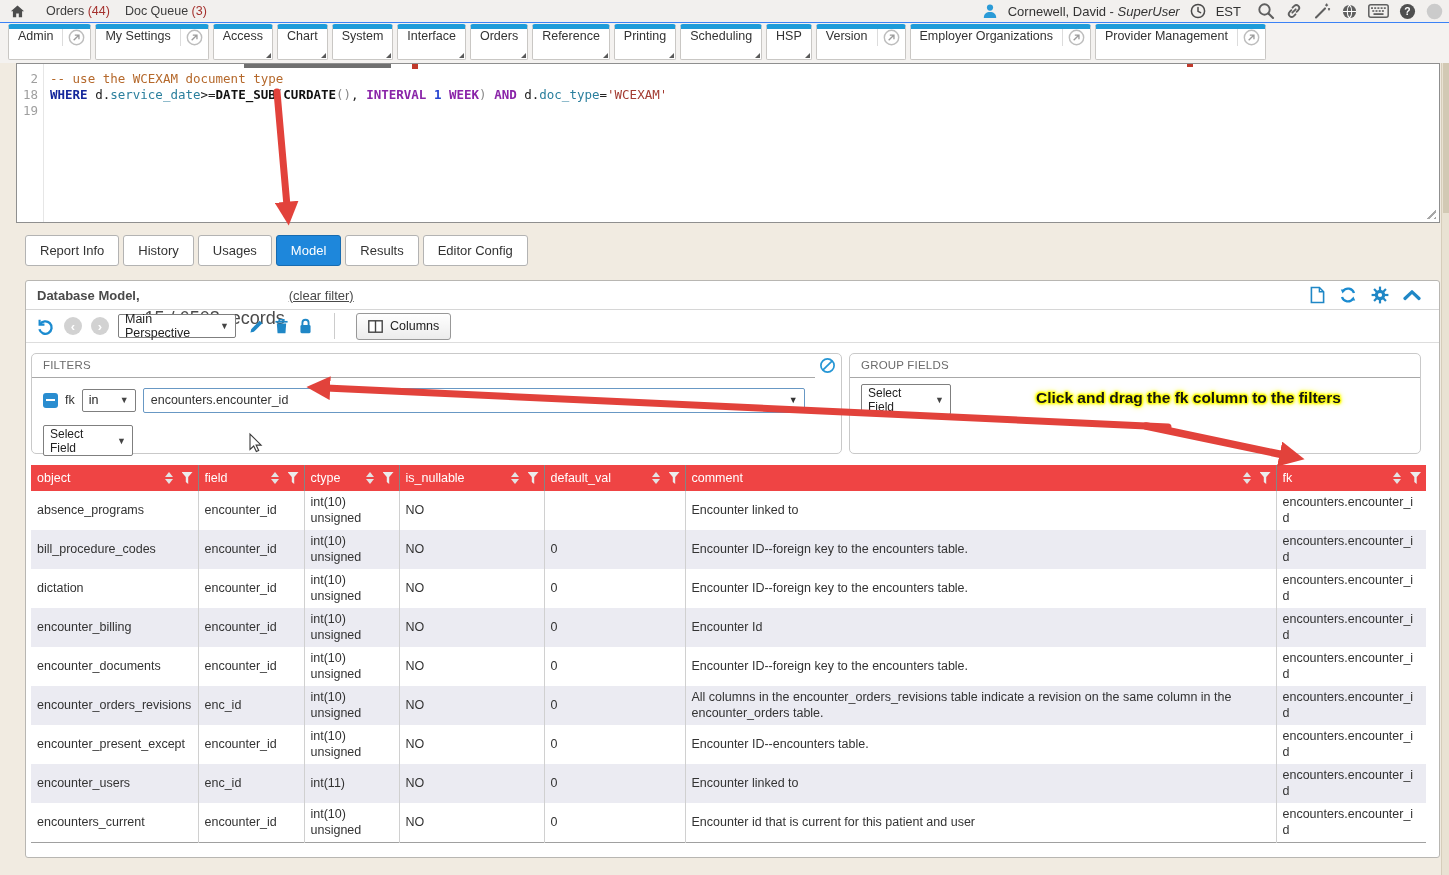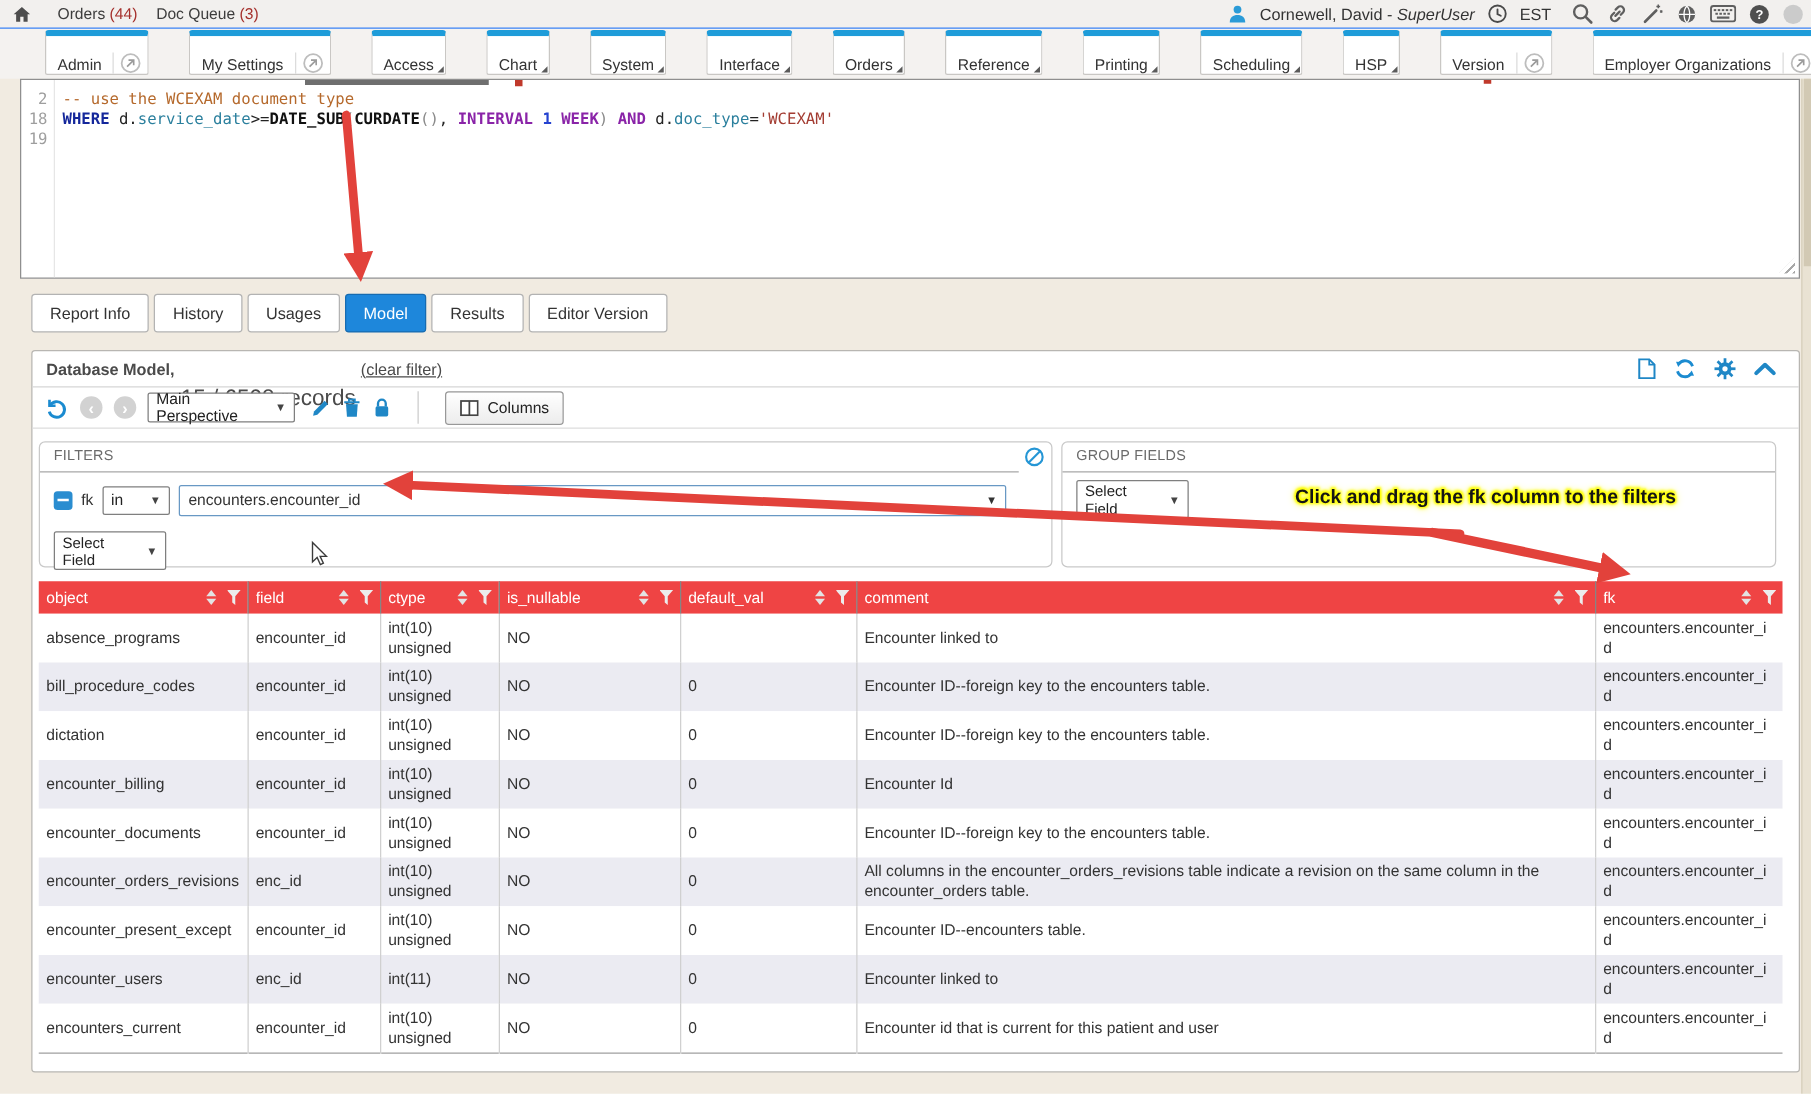--- a/index.html
+++ b/index.html
@@ -16,21 +16,21 @@
   .tb-link{margin-left:15px;font-size:12.5px;color:#3d3d3d;white-space:nowrap;}
   .tb-count{color:#a5312d;}
   .tb-right{margin-left:auto;display:flex;align-items:center;gap:10px;padding-right:2px;}
   .tb-user{font-size:13px;color:#333;white-space:nowrap;}
   .tb-role{font-style:italic;}
   .tb-tz{font-size:13px;color:#333;}
   .tbi{display:flex;align-items:center;}
   
   .nav-tabs{position:absolute;left:8px;top:24px;display:flex;gap:4px;}
   .ntab{background:#fff;border:1px solid #c9c7c4;border-top:5px solid #1e9cd9;border-radius:3px 3px 2px 2px;
-    position:relative;display:flex;height:36px;box-sizing:border-box;align-items:flex-end;margin-left:28px;}
+    position:relative;display:flex;height:36px;box-sizing:border-box;align-items:flex-start;}
   .ntab-label{display:flex;align-items:center;padding:0 9px;font-size:12.5px;color:#333;white-space:nowrap;}
   .ntab-pop{border-left:1px solid #dcdcdc;display:flex;align-items:center;padding:0 5px;}
   .ntab-notch{position:absolute;right:1px;bottom:1px;width:0;height:0;
     border-left:5px solid transparent;border-bottom:5px solid #5a5a5a;}
   
   .editor{position:absolute;left:16px;top:63px;width:1424px;height:160px;box-sizing:border-box;
     background:#fff;border:1px solid #8f8f8f;overflow:hidden;
     font-family:"DejaVu Sans Mono",monospace;font-size:12.5px;line-height:16px;}
   .editor-gutter{position:absolute;left:0;top:0;bottom:0;width:27px;border-right:1px solid #e6e6e6;
     padding-top:7px;box-sizing:border-box;}
@@ -306,21 +306,21 @@
     </div>
   <div class="resize-handle"></div>
 </div>
 
 <div class="result-tabs" id="rtabs">
     <div class="rtab">Report Info</div>
     <div class="rtab">History</div>
     <div class="rtab">Usages</div>
     <div class="rtab active">Model</div>
     <div class="rtab">Results</div>
-    <div class="rtab">Editor Version</div>
+    <div class="rtab">Editor Config</div>
   </div>
 
 <div class="panel">
   <div class="panel-header">
     <span class="ph-title">Database Model,</span>
     <span class="ph-records">15 / 6508 records</span>
     <span class="ph-clear">(clear filter)</span>
     <span class="ph-icons">
       <span style="display:flex;">
         <svg width="15" height="18" viewBox="0 0 16 18">

